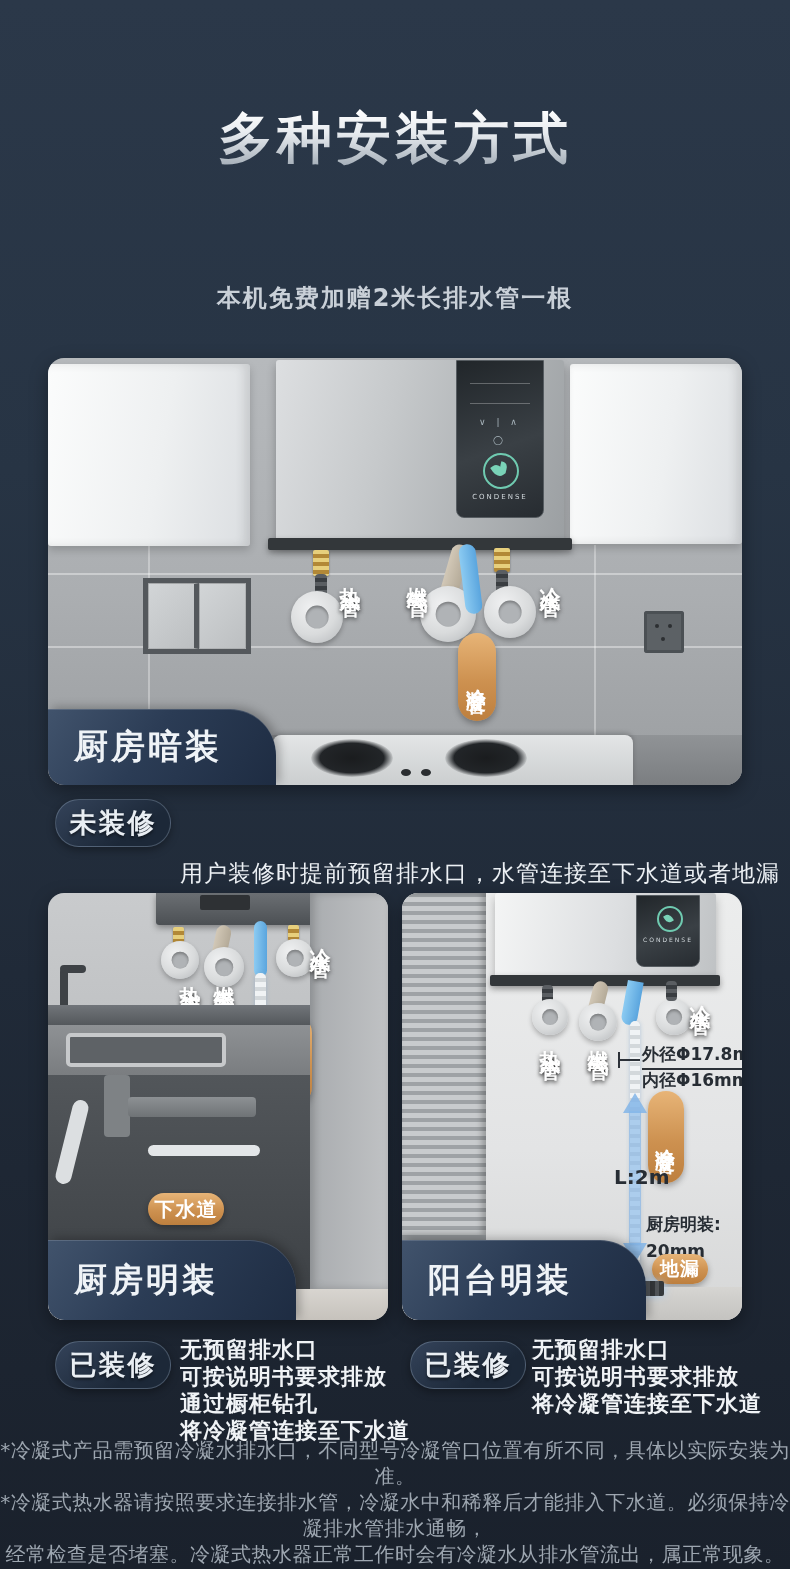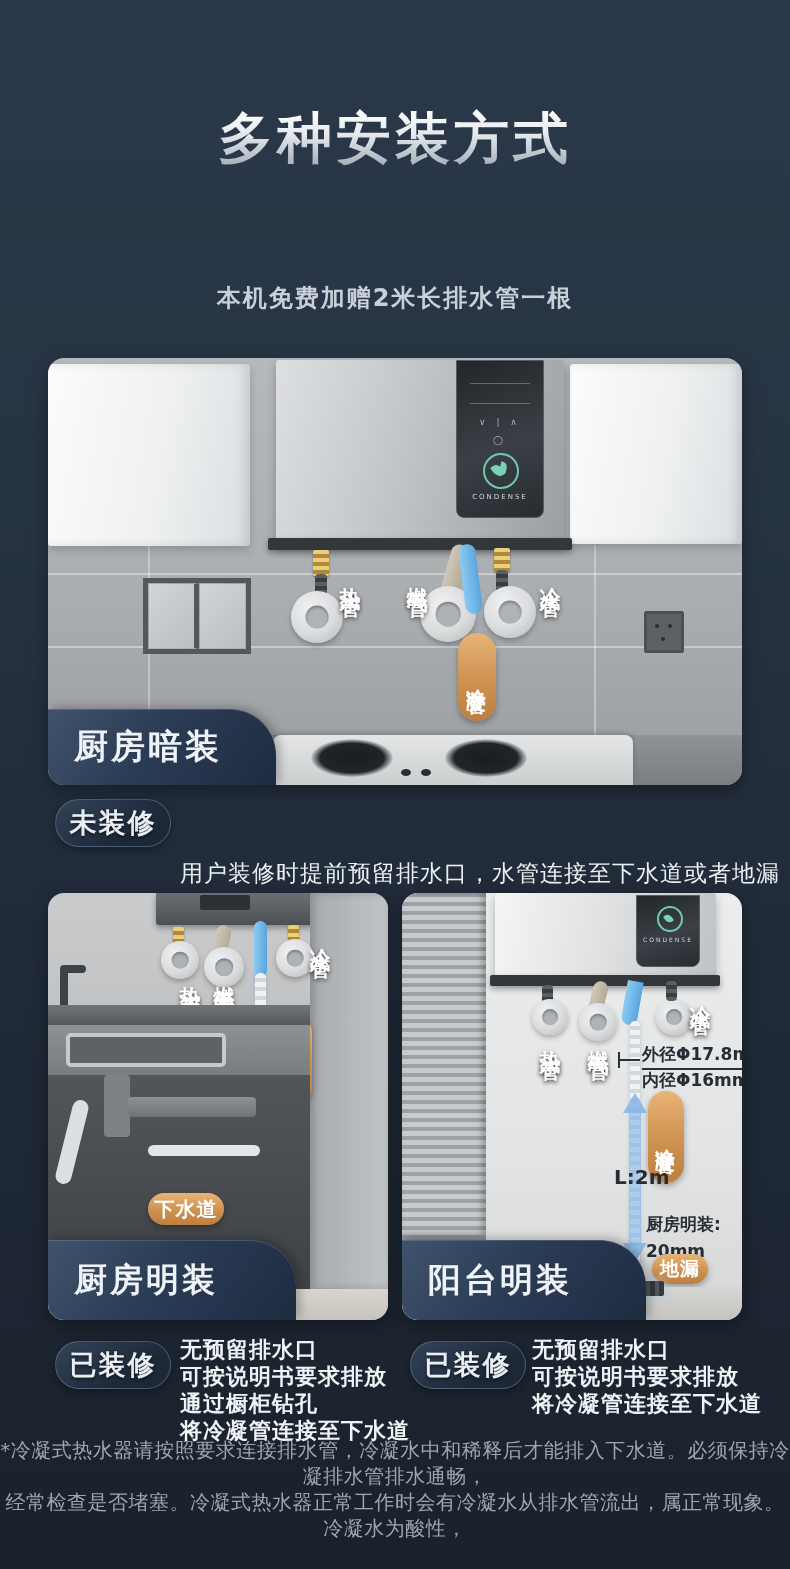--- a/index.html
+++ b/index.html
@@ -266,18 +266,19 @@
   </div>
 
   <div class="tag-pill" style="left:410px;top:1341px;width:114px;height:46px">已装修</div>
   <div class="desc-lines" style="left:532px;top:1336px">
     <div>无预留排水口</div>
     <div>可按说明书要求排放</div>
     <div>将冷凝管连接至下水道</div>
   </div>
 
   <div class="footnotes">
+    <div>*冷凝式产品需预留冷凝水排水口，不同型号冷凝管口位置有所不同，具体以实际安装为准。</div>
     <div>*冷凝式热水器请按照要求连接排水管，冷凝水中和稀释后才能排入下水道。必须保持冷凝排水管排水通畅，</div>
     <div>经常检查是否堵塞。冷凝式热水器正常工作时会有冷凝水从排水管流出，属正常现象。冷凝水为酸性，</div>
 
   </div>
 
 </div>
 
 </body></html>

